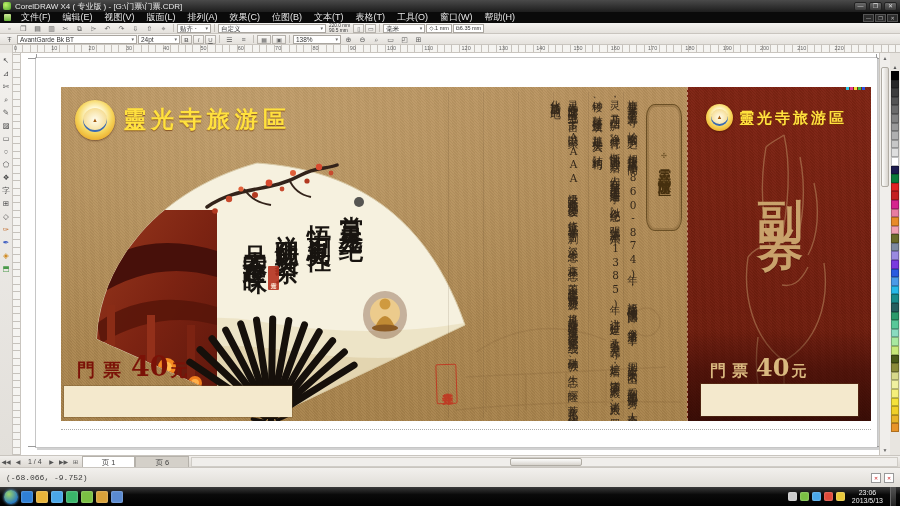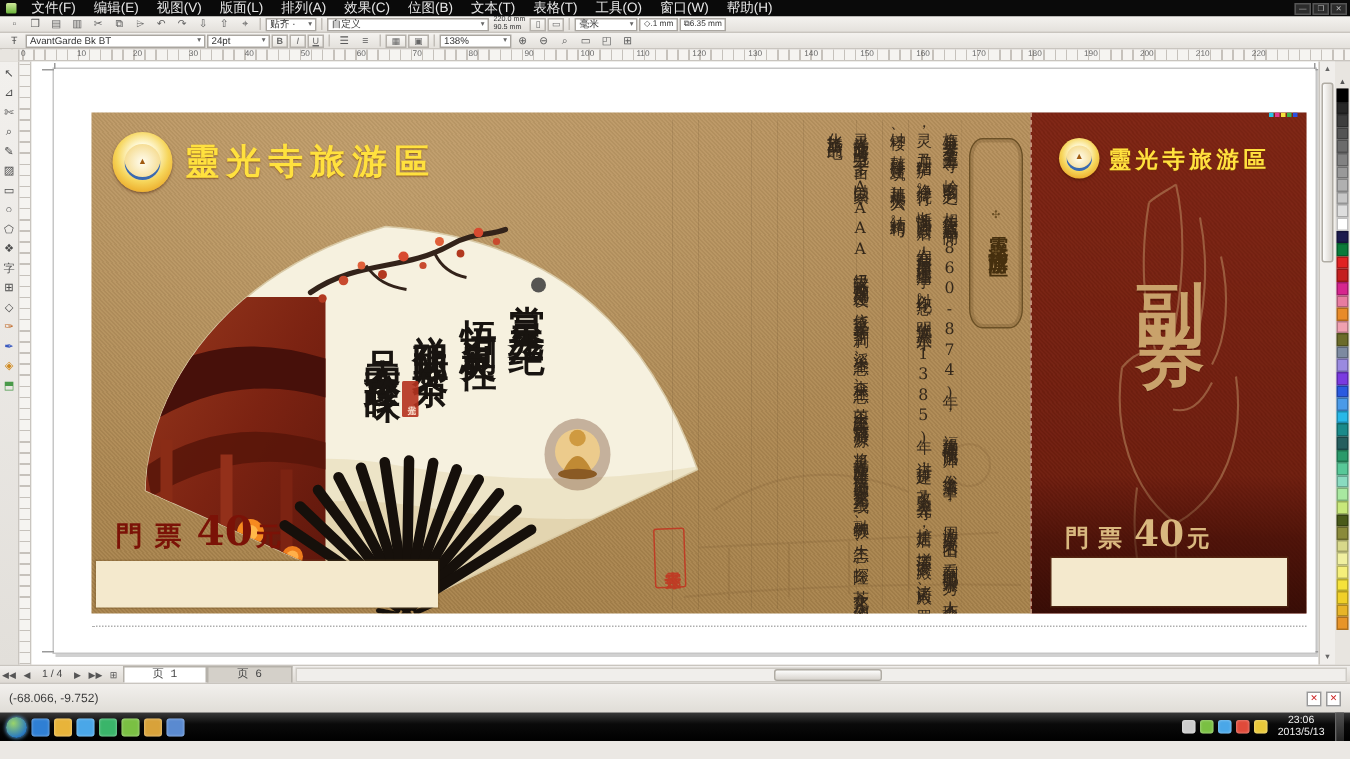--- a/index.html
+++ b/index.html
@@ -40,25 +40,25 @@
   .vscroll{width:11px;background:#f0eeeb;border-left:1px solid #c9c5bf;position:relative;}
   .vthumb{position:absolute;left:1px;top:14px;width:8px;height:120px;background:linear-gradient(90deg,#fdfdfc,#d8d4ce);border:1px solid #b0aca4;border-radius:2px;}
   .scroll-arrow{position:absolute;left:0;width:10px;height:10px;font-size:5px;color:#666;text-align:center;line-height:10px;}
   .palette{width:10px;background:#e8e5e0;display:flex;flex-direction:column;align-items:center;padding-top:10px;}
   .swatch{width:8px;height:8.6px;border:1px solid rgba(0,0,0,.25);flex:0 0 auto;}
   .pal-arrow{font-size:5px;color:#555;line-height:8px;}
   
   .pagebar{height:12px;background:linear-gradient(#f1efec,#dedad4);border-top:1px solid #c9c5bf;display:flex;align-items:center;font-size:7.5px;color:#444;}
   .nav-btn{width:12px;text-align:center;font-size:6px;color:#555;}
   .page-nav-label{padding:0 4px;font-size:7px;}
-  .page-tab{padding:0 19px;height:11px;line-height:11px;background:#d4d0c9;border:1px solid #b5b1aa;border-bottom:none;font-size:7.5px;white-space:nowrap;font-family:Liberation Mono, monospace;}
+  .page-tab{padding:0 19px;height:11px;line-height:11px;background:#d4d0c9;border:1px solid #b5b1aa;border-bottom:none;font-size:7.5px;white-space:nowrap;}
   .page-tab:first-of-type{background:#fff;}
   .hscroll{flex:1;height:10px;margin:0 2px;background:#f0eeeb;border:1px solid #cfccc6;position:relative;}
   .hthumb{position:absolute;left:318px;top:0;width:72px;height:8px;background:linear-gradient(#fdfdfc,#d8d4ce);border:1px solid #b0aca4;border-radius:2px;}
-  .statusbar{height:20px;background:linear-gradient(#f2f0ed,#e0ddd7);border-top:1px solid #c9c5bf;display:flex;align-items:center;padding:0 6px;gap:8px;font-size:8px;color:#3c3c3c;}
+  .statusbar{height:20px;background:linear-gradient(#f2f0ed,#e0ddd7);border-top:1px solid #c9c5bf;display:flex;align-items:center;padding:0 6px;gap:8px;font-size:8px;color:#3c3c3c;font-family:Liberation Mono, monospace;}
   .status-right{margin-left:auto;display:flex;gap:3px;align-items:center;}
   .ind-box{width:10px;height:10px;background:#fff;border:1px solid #999;font-size:6px;line-height:9px;text-align:center;color:#c22;}
   
   .taskbar{height:19px;background:linear-gradient(#3a3a3a,#0a0a0a 40%,#000);display:flex;align-items:center;padding:0 4px;gap:3px;}
   .start-orb{width:14px;height:14px;border-radius:50%;background:radial-gradient(circle at 35% 30%,#9ad46a,#2a7ac0 70%,#123a6a);box-shadow:0 0 3px #6ac0ff;flex:0 0 auto;}
   .task-icon{width:12px;height:12px;border-radius:2px;flex:0 0 auto;box-shadow:inset 0 0 2px rgba(255,255,255,.5);}
   .tray{margin-left:auto;display:flex;align-items:center;gap:3px;}
   .tray .task-icon{width:9px;height:9px;}
   .clock{color:#f0f0f0;font-size:7px;line-height:8px;text-align:center;padding:0 4px;}
   .desk-sliver{width:6px;height:19px;background:linear-gradient(#555,#222);border-left:1px solid #666;}
@@ -103,20 +103,29 @@
   .color-dots i{width:3px;height:3px;display:block;}
   .perf-line{position:absolute;left:25px;top:371px;width:810px;border-top:1px dotted #9a9a9a;opacity:.8;}
   svg{display:block;}
   .abs{position:absolute;}
 </style>
 </head>
 <body>
 
 <div class="app">
 
+  <div class="titlebar">
+    <span class="corel-icon"></span>
+    <span>CorelDRAW X4 ( 专业版 ) - [G:\门票\门票.CDR]</span>
+    <span class="win-btns">
+      <span class="win-btn">—</span>
+      <span class="win-btn">❐</span>
+      <span class="win-btn">✕</span>
+    </span>
+  </div>
 
   <div class="menubar">
 
     <span class="doc-icon" style="order:-1"></span>
     <span class="doc-btns" style="order:99">
       <span class="doc-btn">—</span>
       <span class="doc-btn">❐</span>
       <span class="doc-btn">✕</span>
     </span>
   <span class="menu-item">文件(F)</span>

